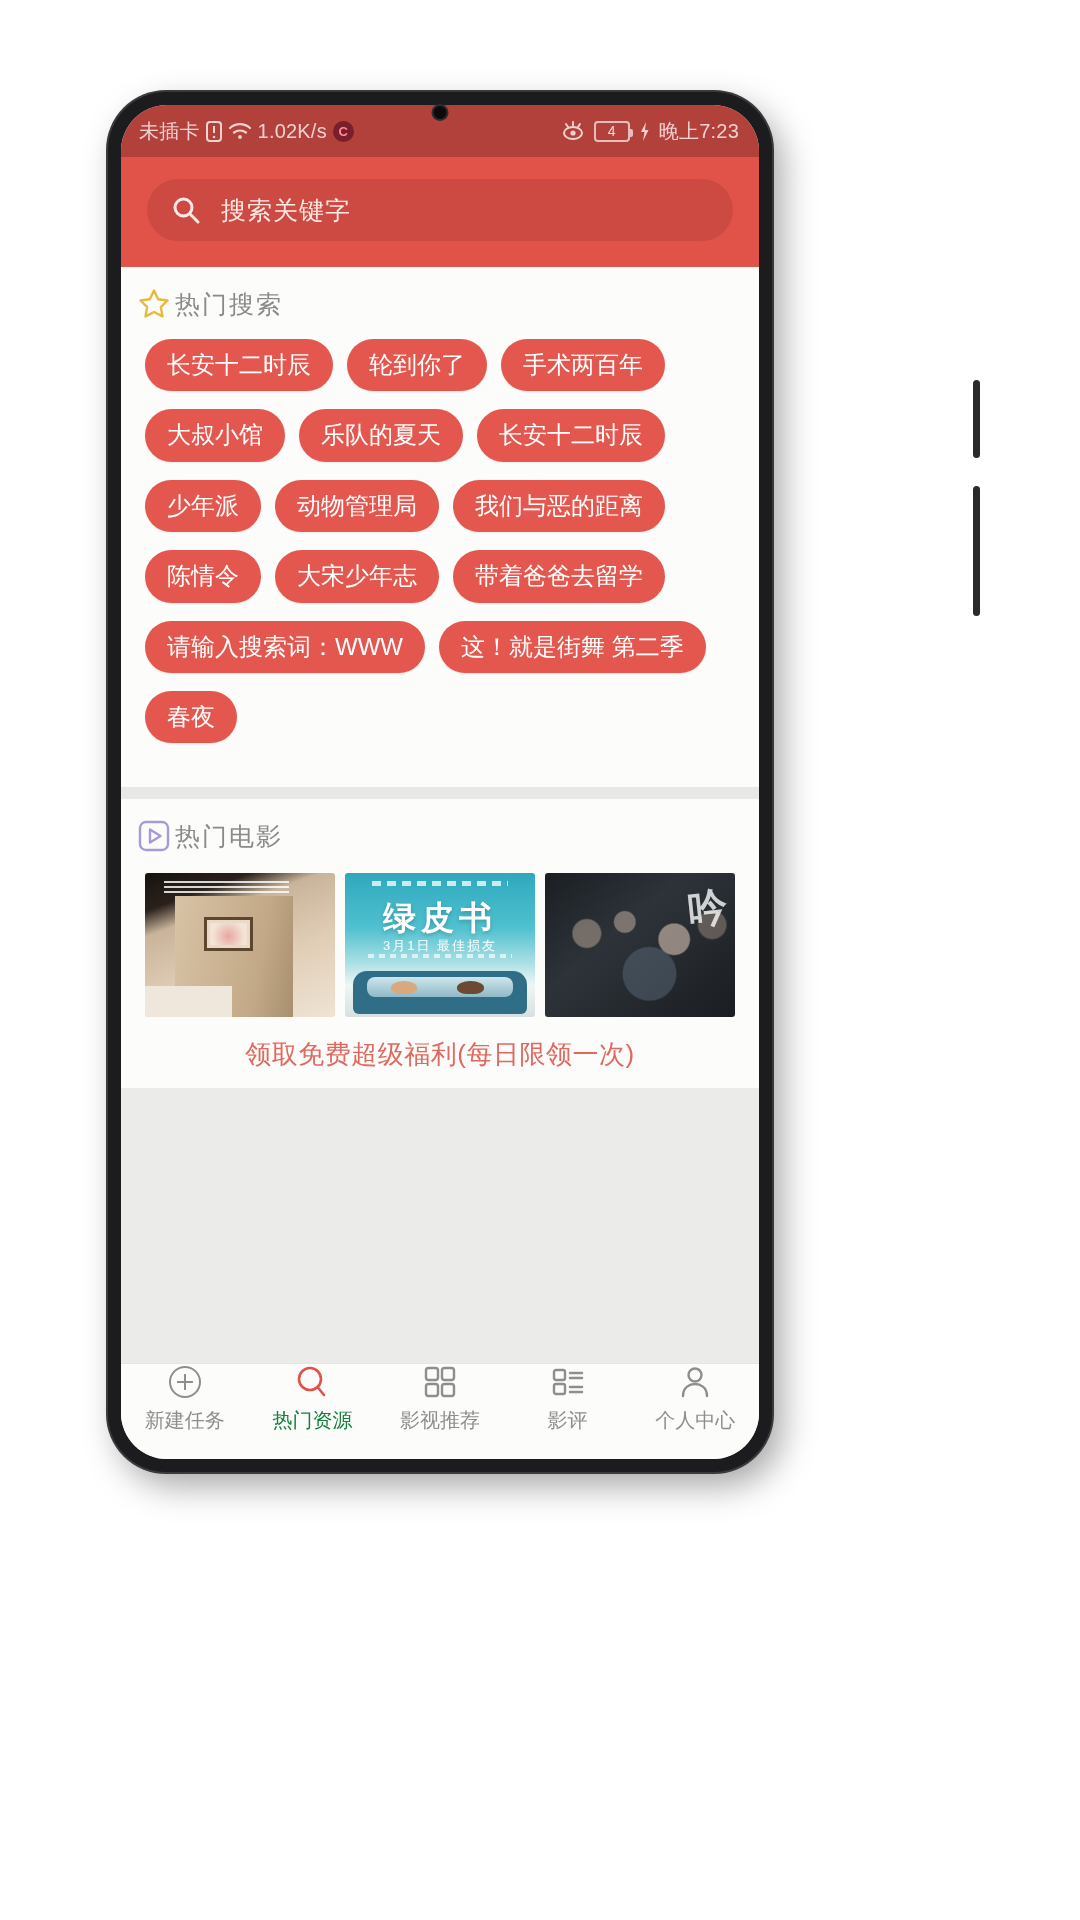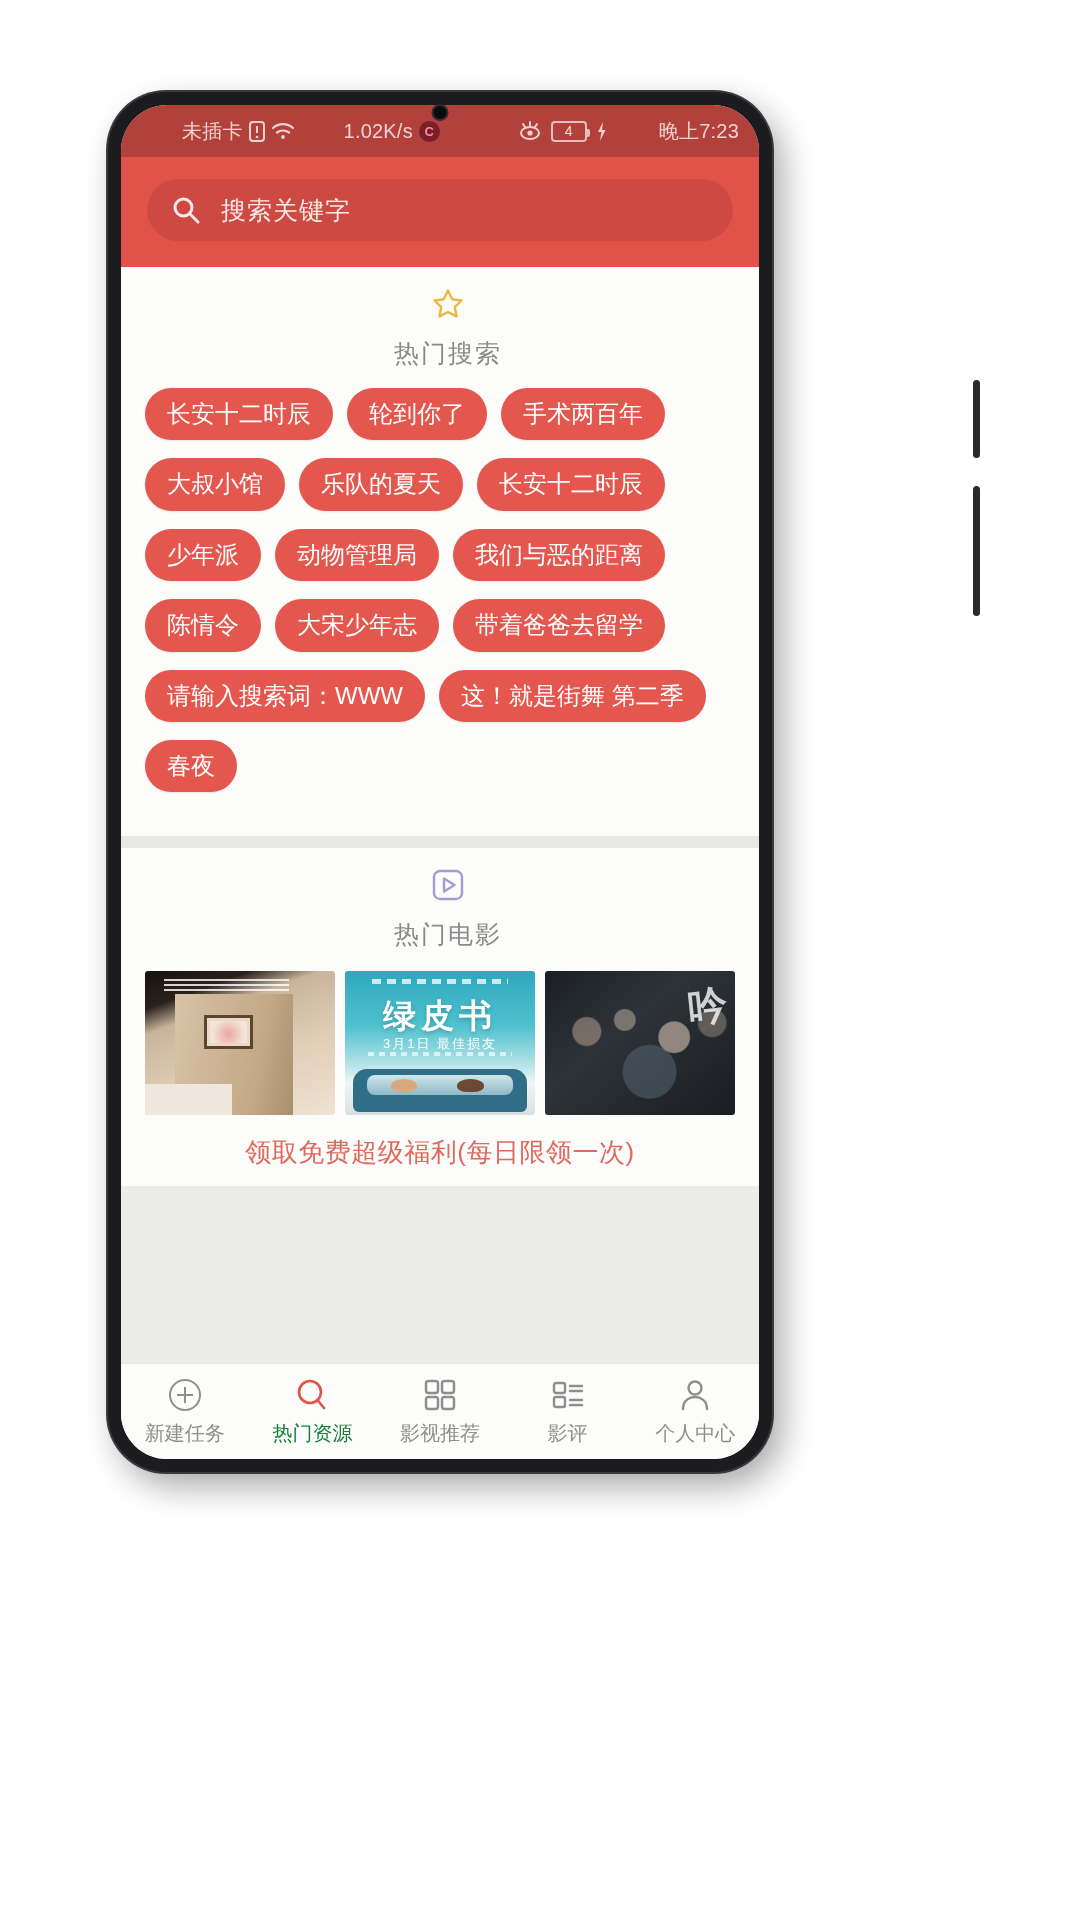--- a/index.html
+++ b/index.html
@@ -53,21 +53,21 @@
     height:52px;
     background:#b2413c;
     display:flex; align-items:center;
     padding:0 20px 0 18px;
     color:#f3d6d4;
     font-size:21px;
     letter-spacing:.2px;
   }
   #status-left { display:flex; align-items:center; gap:6px; flex:1; }
   #status-right { display:flex; align-items:center; gap:9px; }
-  .sb-text { font-size:20px; color:#f1d2d0;margin-left:43px; }
+  .sb-text { font-size:20px; color:#f1d2d0; }
   .sb-ico { display:inline-flex; align-items:center; }
   .sb-ico svg { display:block; }
   .badge-c {
     width:21px;height:21px;border-radius:50%;
     background:#7a1f2a; color:#ff8a9b;
     font-size:13px; font-weight:bold;
     display:flex;align-items:center;justify-content:center;
   }
   .batt {
     border:2px solid #e8bdbb; border-radius:4px;
@@ -99,23 +99,22 @@
 
   
   #content {
     background:#ebebe9;
     height:calc(100% - 52px - 110px - 96px);
     overflow:hidden;
   }
   .panel { background:#fcfcfa; }
 
   .sec-head {
-    display:flex; align-items:center; gap:16px;
+    display:flex; align-items:center; gap:4px;
     padding:20px 0 12px 16px;
-    flex-direction:column;
   }
   .sec-title { color:#8a8a8a; font-size:25px; letter-spacing:2px; }
 
   #tags {
     display:flex; flex-wrap:wrap;
     padding:6px 36px 26px 24px;
     gap:0;
     text-align:right;
   }
   .tag {
@@ -197,21 +196,21 @@
   
   #bottom-nav {
     height:96px;
     background:#fcfcfa;
     border-top:1px solid #e6e6e4;
     display:flex;
   }
   .nav-item {
     flex:1;
     display:flex; flex-direction:column;
-    align-items:center; justify-content:center;
+    align-items:center; 
     gap:7px;
     color:#8e8e8e;
     font-size:20px;
     font-family:Liberation Serif, serif;
   }
   .nav-item.active { color:#15803d; }
   .nav-ico { height:36px; display:flex; align-items:center; justify-content:center; }
 </style>
 </head>
 <body>

